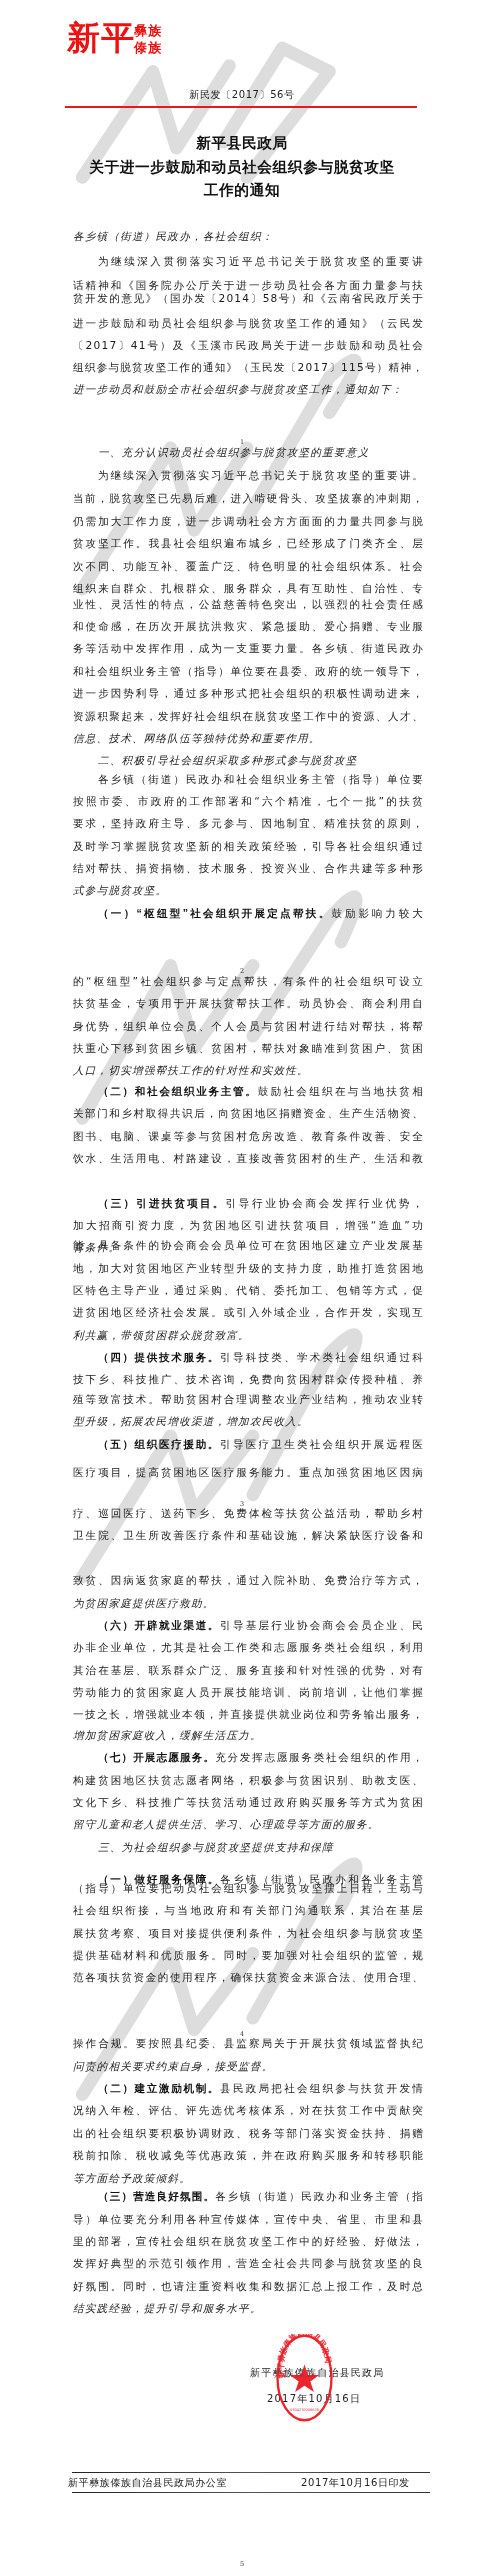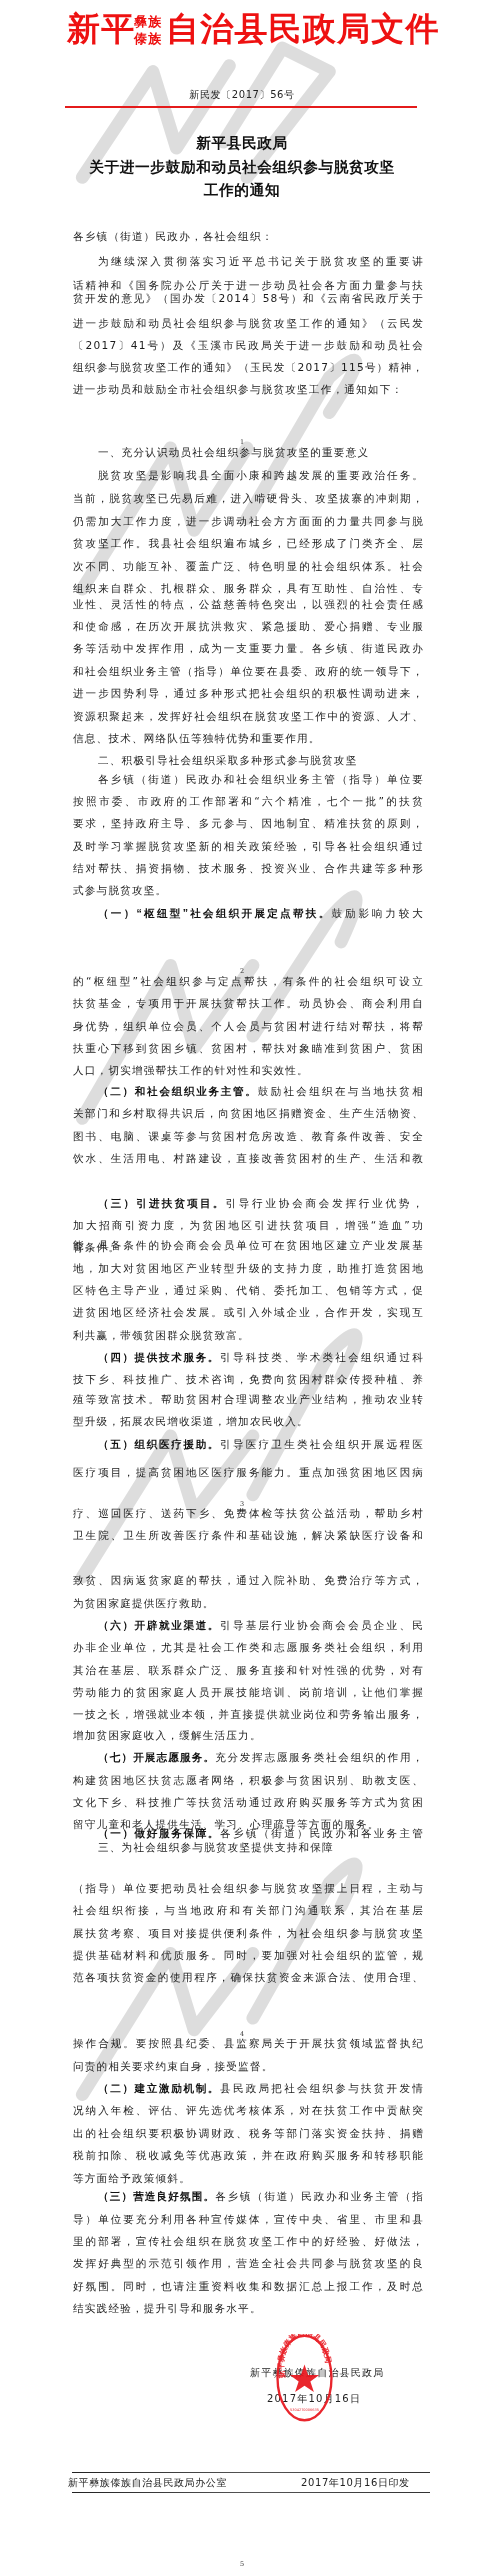--- a/index.html
+++ b/index.html
@@ -1,32 +1,32 @@
 <!DOCTYPE html>
 <html style="font-size:9.4px"><head>
 <meta charset="utf-8">
 <style>
   html, body { margin: 0; padding: 0; background: #ffffff; }
   body { width: 484px; height: 2576px; position: relative; overflow: hidden;
          font-family: "DejaVu Serif", "Liberation Serif", serif; color: #1a1a1a; }
   .abs { position: absolute; }
   
-  .head-title { left: 35px; top: 7px; width: 412px; height: 41px; color: #ee1111;
+  .head-title { left: 35px; top: 16px; width: 412px; height: 41px; color: #ee1111;
                 font-family: "DejaVu Serif", serif; font-weight: bold; text-align: right; }
   .ht-big { position: absolute; top: 3.5px; font-size: 33px; line-height: 35px; letter-spacing: 1.2px; }
   .ht-small { position: absolute; font-size: 13px; line-height: 14px; letter-spacing: 1.2px; }
   .doc-no { left: 0; width: 484px; top: 88px; text-align: center; font-size: 10px;
             font-family: "DejaVu Sans", sans-serif; color: #222; letter-spacing: 0.6px; }
   .red-rule { left: 65px; width: 352px; top: 106px; height: 2.4px; background: #e41b1b; }
   .title { left: 0; width: 484px; text-align: center; font-size: 14.7px; font-weight: bold;
            letter-spacing: 0.6px; color: #111; }
   .line { left: 73px; width: 351px; font-size: 10.6px; line-height: 14px; height: 15.3px;
           font-family: "DejaVu Sans", sans-serif; color: #1c1c1c; white-space: nowrap;
           text-align: justify; text-align-last: justify; letter-spacing: 1.2px; }
-  .line.last { text-align-last: left; }
+  .line.last { text-align-last: left; font-style: italic; }
   .line.indent { left: 98px; width: 326px; }
   .line b { font-family: Liberation Sans, sans-serif; font-weight: bold; color: #111; letter-spacing: 0.6px; }
   .pgnum { left: 0; width: 484px; text-align: center; font-size: 6.5px; color: #333;
            font-family: "DejaVu Serif", serif; }
   .sign { font-size: 10px; font-family: "DejaVu Sans", sans-serif; color: #222; letter-spacing: 1.2px; }
   .footer-rule { left: 72px; width: 358px; height: 1.2px; background: linear-gradient(90deg,#222,#555 50%,#333); }
   .footer-text { font-size: 10px; font-family: "DejaVu Sans", sans-serif; color: #222; letter-spacing: 0.6px; }
   .watermark { opacity: 0.13; pointer-events: none; }
   .seal { left: 275px; top: 2334px; width: 59px; height: 88px; }
 </style>
@@ -45,41 +45,40 @@
     <path d="M430 2540 L560 2300 Q640 2220 580 2340"></path>
     <path d="M140 3560 L290 3320 L330 3450 L430 3320"></path>
     <path d="M430 3430 L560 3200 Q640 3120 580 3240"></path>
   </g>
 </svg>
 
 <div class="abs head-title">
   <span class="ht-big" style="left:32px">新平</span>
   <span class="ht-small" style="left:99px;top:8.2px">彝族</span>
   <span class="ht-small" style="left:99px;top:25px">傣族</span>
-  <span class="ht-big" style="left:131px">自治县民政局文件</span>
 </div>
 <div class="abs doc-no">新民发〔2017〕56号</div>
 <div class="abs red-rule"></div>
 
 <div class="abs title" style="top:134px">新平县民政局</div>
 <div class="abs title" style="top:158px">关于进一步鼓励和动员社会组织参与脱贫攻坚</div>
 <div class="abs title" style="top:181px">工作的通知</div>
 
 <div class="abs line last" style="top:229px">各乡镇（街道）民政办，各社会组织：</div>
 <div class="abs line indent" style="top:254px">为继续深入贯彻落实习近平总书记关于脱贫攻坚的重要讲</div>
 <div class="abs line" style="top:278px">话精神和《国务院办公厅关于进一步动员社会各方面力量参与扶</div>
 <div class="abs line" style="top:291px">贫开发的意见》（国办发〔2014〕58号）和《云南省民政厅关于</div>
 <div class="abs line" style="top:316px">进一步鼓励和动员社会组织参与脱贫攻坚工作的通知》（云民发</div>
 <div class="abs line" style="top:338px">〔2017〕41号）及《玉溪市民政局关于进一步鼓励和动员社会</div>
 <div class="abs line" style="top:360px">组织参与脱贫攻坚工作的通知》（玉民发〔2017〕115号）精神，</div>
 <div class="abs line last" style="top:382px">进一步动员和鼓励全市社会组织参与脱贫攻坚工作，通知如下：</div>
 <div class="abs pgnum" style="top:438px">1</div>
 
 <div class="abs line indent last" style="top:445px">一、充分认识动员社会组织参与脱贫攻坚的重要意义</div>
-<div class="abs line indent" style="top:468px">脱贫攻坚是影响我县全面小康和跨越发展的重要政治任务。</div>
+<div class="abs line indent" style="top:468px">为继续深入贯彻落实习近平总书记关于脱贫攻坚的重要讲。</div>
 <div class="abs line" style="top:491px">当前，脱贫攻坚已先易后难，进入啃硬骨头、攻坚拔寨的冲刺期，</div>
 <div class="abs line" style="top:514px">仍需加大工作力度，进一步调动社会方方面面的力量共同参与脱</div>
 <div class="abs line" style="top:536px">贫攻坚工作。我县社会组织遍布城乡，已经形成了门类齐全、层</div>
 <div class="abs line" style="top:559px">次不同、功能互补、覆盖广泛、特色明显的社会组织体系。社会</div>
 <div class="abs line" style="top:581px">组织来自群众、扎根群众、服务群众，具有互助性、自治性、专</div>
 <div class="abs line" style="top:597px">业性、灵活性的特点，公益慈善特色突出，以强烈的社会责任感</div>
 <div class="abs line" style="top:619px">和使命感，在历次开展抗洪救灾、紧急援助、爱心捐赠、专业服</div>
 <div class="abs line" style="top:641px">务等活动中发挥作用，成为一支重要力量。各乡镇、街道民政办</div>
 <div class="abs line" style="top:664px">和社会组织业务主管（指导）单位要在县委、政府的统一领导下，</div>
 <div class="abs line" style="top:686px">进一步因势利导，通过多种形式把社会组织的积极性调动进来，</div>
@@ -136,21 +135,21 @@
 <div class="abs line" style="top:1707px">一技之长，增强就业本领，并直接提供就业岗位和劳务输出服务，</div>
 <div class="abs line last" style="top:1728px">增加贫困家庭收入，缓解生活压力。</div>
 
 <div class="abs line" style="left:98px;width:326px;top:1750px"><b>（七）开展志愿服务。</b><span>充分发挥志愿服务类社会组织的作用，</span></div>
 <div class="abs line" style="top:1773px">构建贫困地区扶贫志愿者网络，积极参与贫困识别、助教支医、</div>
 <div class="abs line" style="top:1795px">文化下乡、科技推广等扶贫活动通过政府购买服务等方式为贫困</div>
 <div class="abs line last" style="top:1817px">留守儿童和老人提供生活、学习、心理疏导等方面的服务。</div>
 
 <div class="abs line indent last" style="top:1840px">三、为社会组织参与脱贫攻坚提供支持和保障</div>
 
-<div class="abs line" style="left:98px;width:326px;top:1826px"><b>（一）做好服务保障。</b><span>各乡镇（街道）民政办和各业务主管</span></div>
+<div class="abs line" style="left:98px;width:326px;top:1872px"><b>（一）做好服务保障。</b><span>各乡镇（街道）民政办和各业务主管</span></div>
 <div class="abs line" style="top:1881px">（指导）单位要把动员社会组织参与脱贫攻坚摆上日程，主动与</div>
 <div class="abs line" style="top:1903px">社会组织衔接，与当地政府和有关部门沟通联系，其治在基层</div>
 <div class="abs line" style="top:1926px">展扶贫考察、项目对接提供便利条件，为社会组织参与脱贫攻坚</div>
 <div class="abs line" style="top:1948px">提供基础材料和优质服务。同时，要加强对社会组织的监管，规</div>
 <div class="abs line" style="top:1970px">范各项扶贫资金的使用程序，确保扶贫资金来源合法、使用合理、</div>
 <div class="abs pgnum" style="top:2030px">4</div>
 <div class="abs line" style="top:2036px">操作合规。要按照县纪委、县监察局关于开展扶贫领域监督执纪</div>
 <div class="abs line last" style="top:2059px">问责的相关要求约束自身，接受监督。</div>
 
 <div class="abs line" style="left:98px;width:326px;top:2081px"><b>（二）建立激励机制。</b><span>县民政局把社会组织参与扶贫开发情</span></div>

